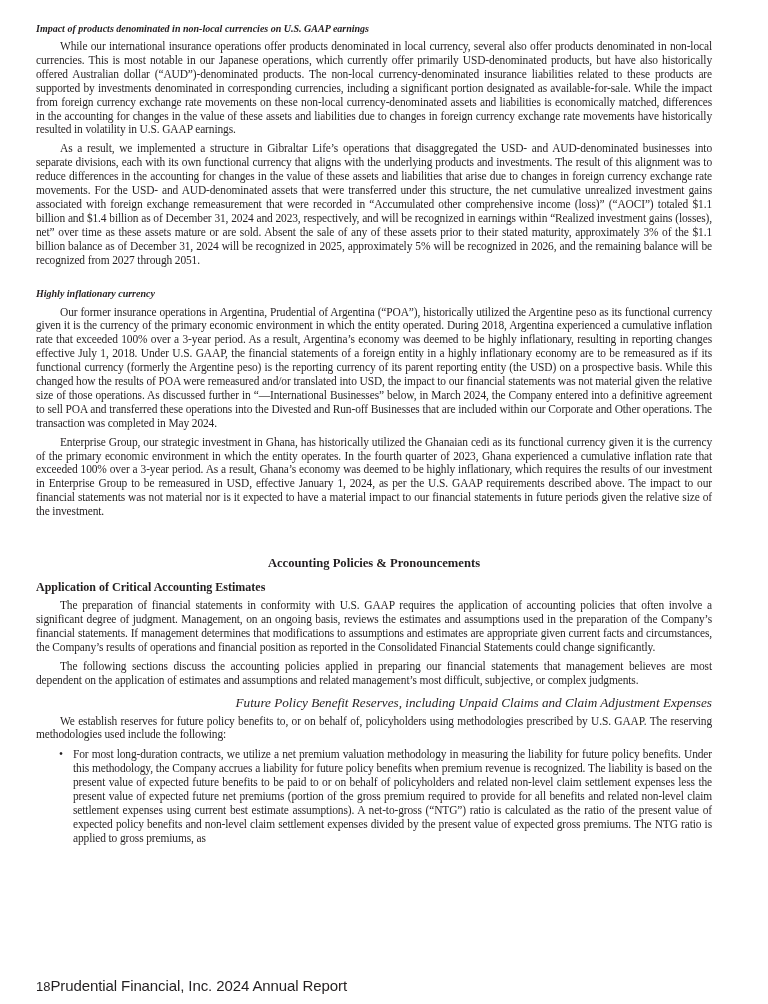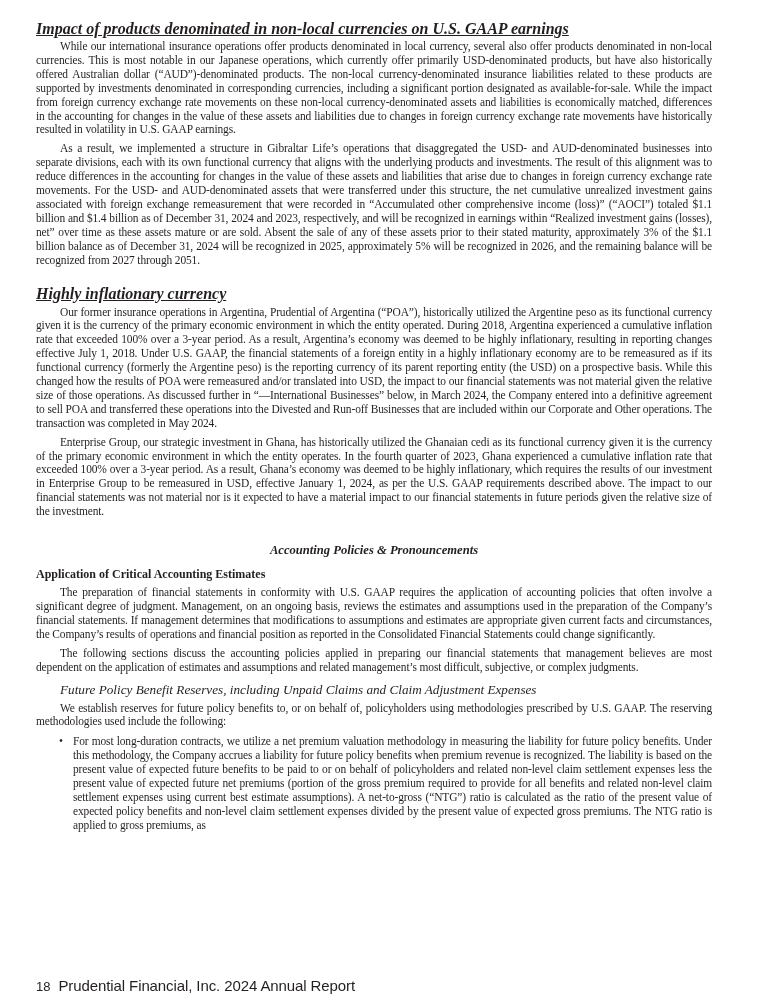--- a/index.html
+++ b/index.html
@@ -17,24 +17,23 @@
     }
     .page {
       position: absolute;
       left: 36px;
       top: 0;
       width: 676px;
     }
     .h-bolditalic {
       font-weight: bold;
       font-style: italic;
-      font-size: 16px;
+      font-size: 10px;
       line-height: 16px;
       margin: 0;
-      text-decoration: underline;
     }
     .h-bold {
       font-weight: bold;
       font-size: 12px;
       line-height: 16px;
       margin: 0;
     }
     .h-center {
       font-weight: bold;
       font-size: 12.6px;
@@ -74,21 +73,20 @@
       position: absolute;
       left: 23px;
       top: 0;
     }
     .footer {
       position: absolute;
       left: 36px;
       top: 965px;
       display: flex;
       align-items: baseline;
-      gap: 8px;
       color: #231f20;
     }
     .footer .page-num {
       font-family: "Liberation Sans", "DejaVu Sans", sans-serif;
       font-size: 13px;
     }
     .footer .footer-label {
       font-family: "Liberation Sans", "DejaVu Sans", sans-serif;
       font-size: 15px;
       letter-spacing: -0.1px;
@@ -107,32 +105,32 @@
     <p class="body" style="margin-top:5px;">As a result, we implemented a structure in Gibraltar Life’s operations that disaggregated the USD- and AUD-denominated businesses into separate divisions, each with its own functional currency that aligns with the underlying products and investments. The result of this alignment was to reduce differences in the accounting for changes in the value of these assets and liabilities that arise due to changes in foreign currency exchange rate movements. For the USD- and AUD-denominated assets that were transferred under this structure, the net cumulative unrealized investment gains associated with foreign exchange remeasurement that were recorded in “Accumulated other comprehensive income (loss)” (“AOCI”) totaled $1.1 billion and $1.4 billion as of December 31, 2024 and 2023, respectively, and will be recognized in earnings within “Realized investment gains (losses), net” over time as these assets mature or are sold. Absent the sale of any of these assets prior to their stated maturity, approximately 3% of the $1.1 billion balance as of December 31, 2024 will be recognized in 2025, approximately 5% will be recognized in 2026, and the remaining balance will be recognized from 2027 through 2051.</p>
   </div>
 
   <h3 class="h-bolditalic" style="margin-top:18px;">Highly inflationary currency</h3>
 
   <div style="margin-top:4px;">
     <p class="body">Our former insurance operations in Argentina, Prudential of Argentina (“POA”), historically utilized the Argentine peso as its functional currency given it is the currency of the primary economic environment in which the entity operated. During 2018, Argentina experienced a cumulative inflation rate that exceeded 100% over a 3-year period. As a result, Argentina’s economy was deemed to be highly inflationary, resulting in reporting changes effective July 1, 2018. Under U.S. GAAP, the financial statements of a foreign entity in a highly inflationary economy are to be remeasured as if its functional currency (formerly the Argentine peso) is the reporting currency of its parent reporting entity (the USD) on a prospective basis. While this changed how the results of POA were remeasured and/or translated into USD, the impact to our financial statements was not material given the relative size of those operations. As discussed further in “—International Businesses” below, in March 2024, the Company entered into a definitive agreement to sell POA and transferred these operations into the Divested and Run-off Businesses that are included within our Corporate and Other operations. The transaction was completed in May 2024.</p>
     <p class="body" style="margin-top:5px;">Enterprise Group, our strategic investment in Ghana, has historically utilized the Ghanaian cedi as its functional currency given it is the currency of the primary economic environment in which the entity operates. In the fourth quarter of 2023, Ghana experienced a cumulative inflation rate that exceeded 100% over a 3-year period. As a result, Ghana’s economy was deemed to be highly inflationary, which requires the results of our investment in Enterprise Group to be remeasured in USD, effective January 1, 2024, as per the U.S. GAAP requirements described above. The impact to our financial statements was not material nor is it expected to have a material impact to our financial statements in future periods given the relative size of the investment.</p>
   </div>
 
-  <h2 class="h-center" style="margin-top:23px;font-style:italic;">Accounting Policies &amp; Pronouncements</h2>
+  <h2 class="h-center" style="margin-top:36px;">Accounting Policies &amp; Pronouncements</h2>
 
   <h3 class="h-bold" style="margin-top:8px;">Application of Critical Accounting Estimates</h3>
 
   <div style="margin-top:4px;">
     <p class="body">The preparation of financial statements in conformity with U.S. GAAP requires the application of accounting policies that often involve a significant degree of judgment. Management, on an ongoing basis, reviews the estimates and assumptions used in the preparation of the Company’s financial statements. If management determines that modifications to assumptions and estimates are appropriate given current facts and circumstances, the Company’s results of operations and financial position as reported in the Consolidated Financial Statements could change significantly.</p>
     <p class="body" style="margin-top:5px;">The following sections discuss the accounting policies applied in preparing our financial statements that management believes are most dependent on the application of estimates and assumptions and related management’s most difficult, subjective, or complex judgments.</p>
   </div>
 
 
 
-  <h5 class="h-italic" style="margin-top:7px;">Future Policy Benefit Reserves, including Unpaid Claims and Claim Adjustment Expenses</h5>
+  <h5 class="h-italic" style="margin-top:7px;text-align:right;">Future Policy Benefit Reserves, including Unpaid Claims and Claim Adjustment Expenses</h5>
 
   <div style="margin-top:4px;">
     <p class="body">We establish reserves for future policy benefits to, or on behalf of, policyholders using methodologies prescribed by U.S. GAAP. The reserving methodologies used include the following:</p>
     <ul class="bullets" id="bullets" style="margin-top:6px;">
       <li>
         <span class="bullet-dot">•</span>
         <span>For most long-duration contracts, we utilize a net premium valuation methodology in measuring the liability for future policy benefits. Under this methodology, the Company accrues a liability for future policy benefits when premium revenue is recognized. The liability is based on the present value of expected future benefits to be paid to or on behalf of policyholders and related non-level claim settlement expenses less the present value of expected future net premiums (portion of the gross premium required to provide for all benefits and related non-level claim settlement expenses using current best estimate assumptions). A net-to-gross (“NTG”) ratio is calculated as the ratio of the present value of expected policy benefits and non-level claim settlement expenses divided by the present value of expected gross premiums. The NTG ratio is applied to gross premiums, as</span>
       </li>
     </ul>
   </div>

